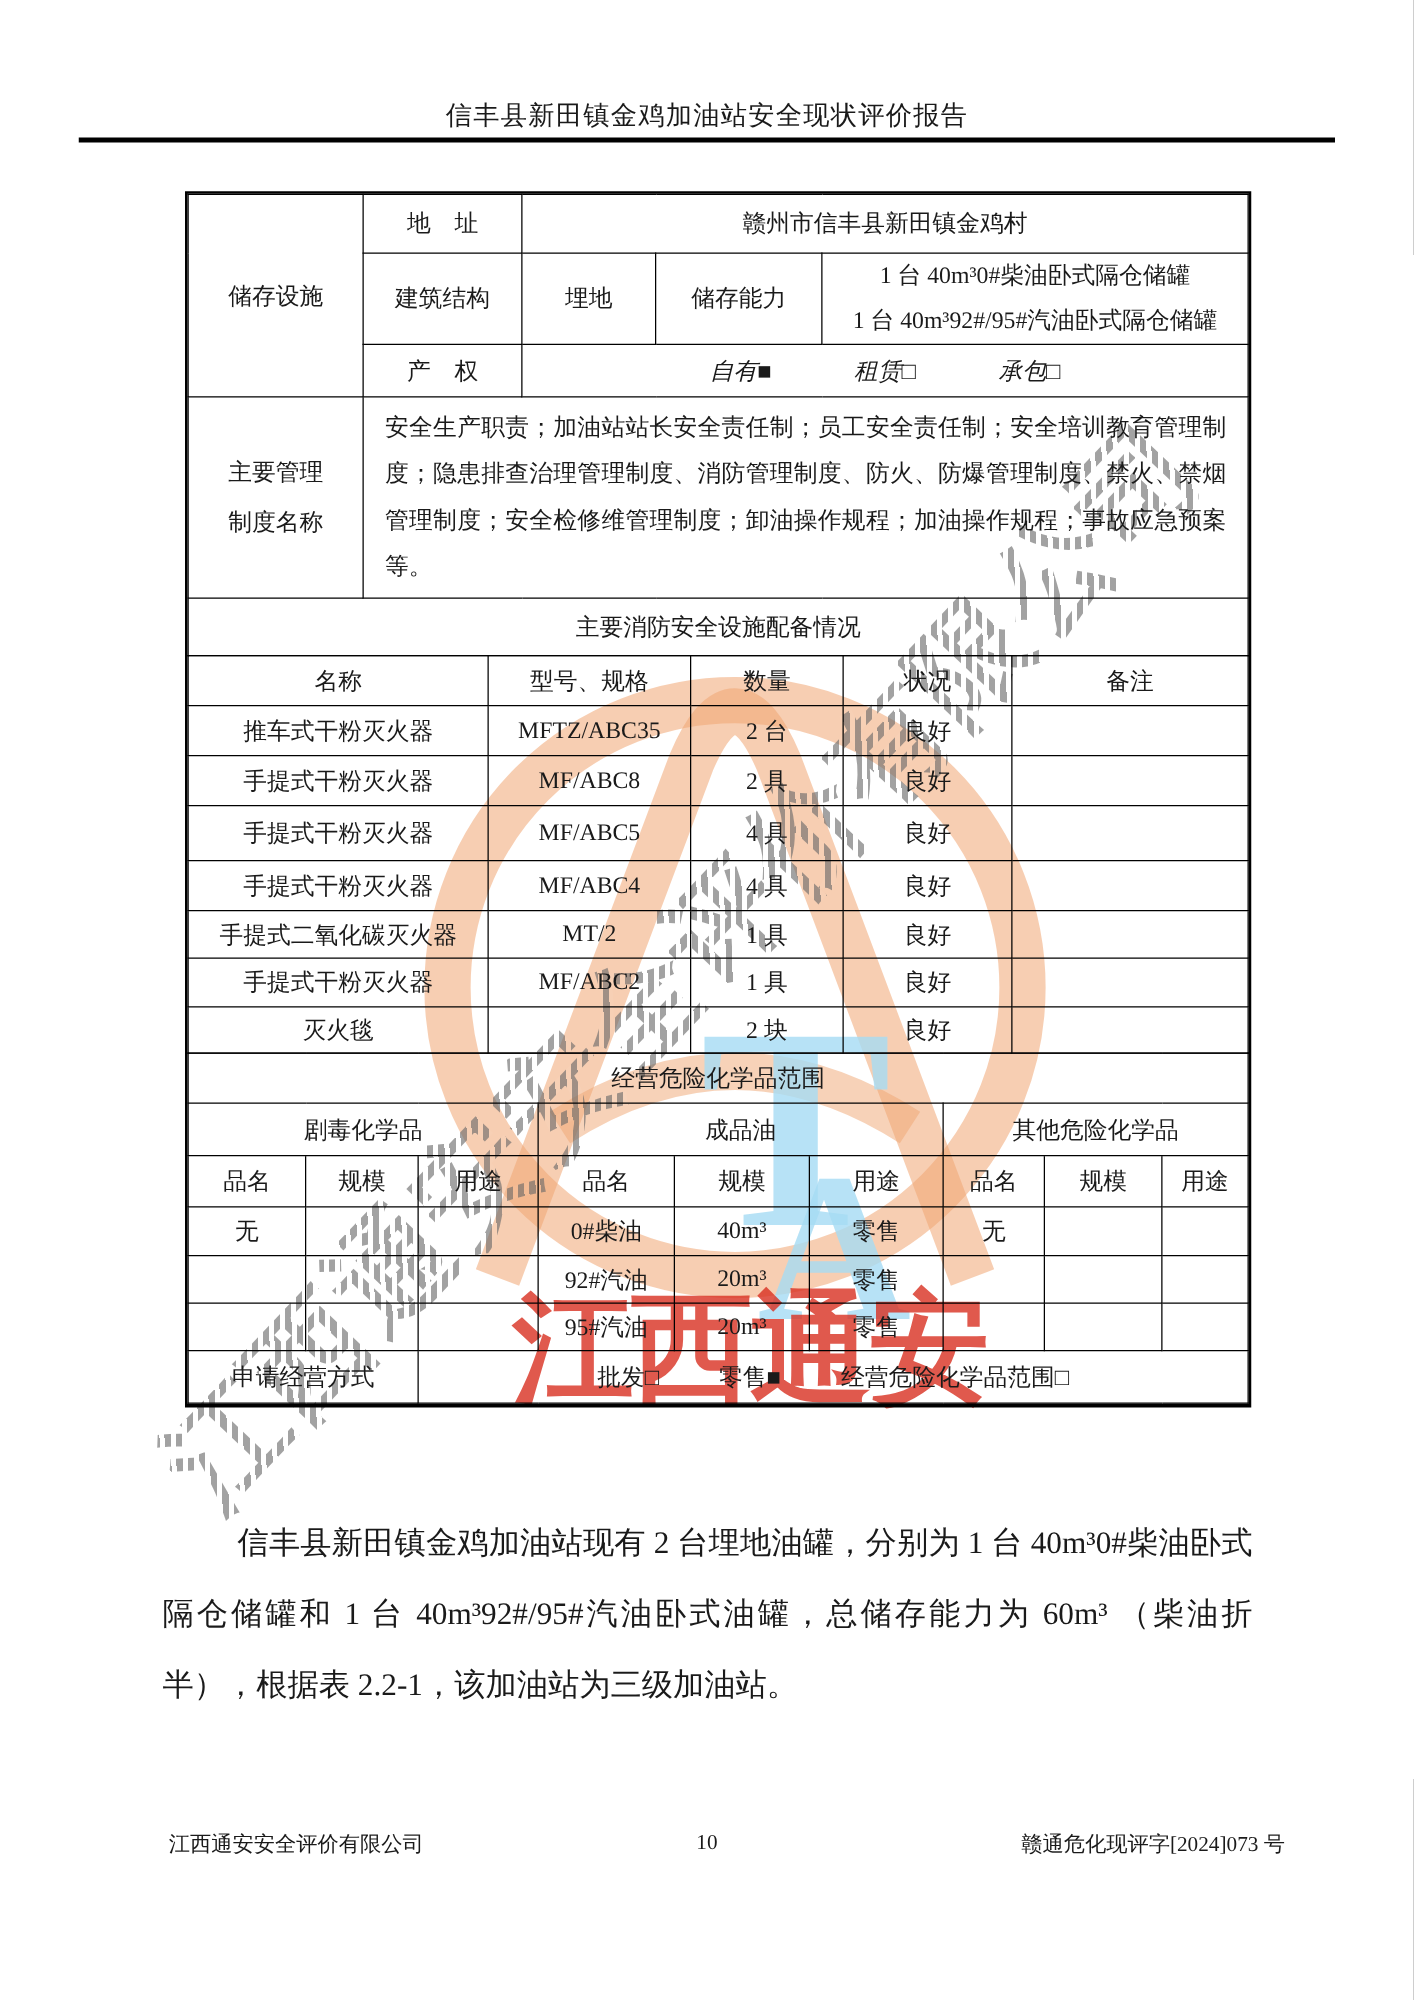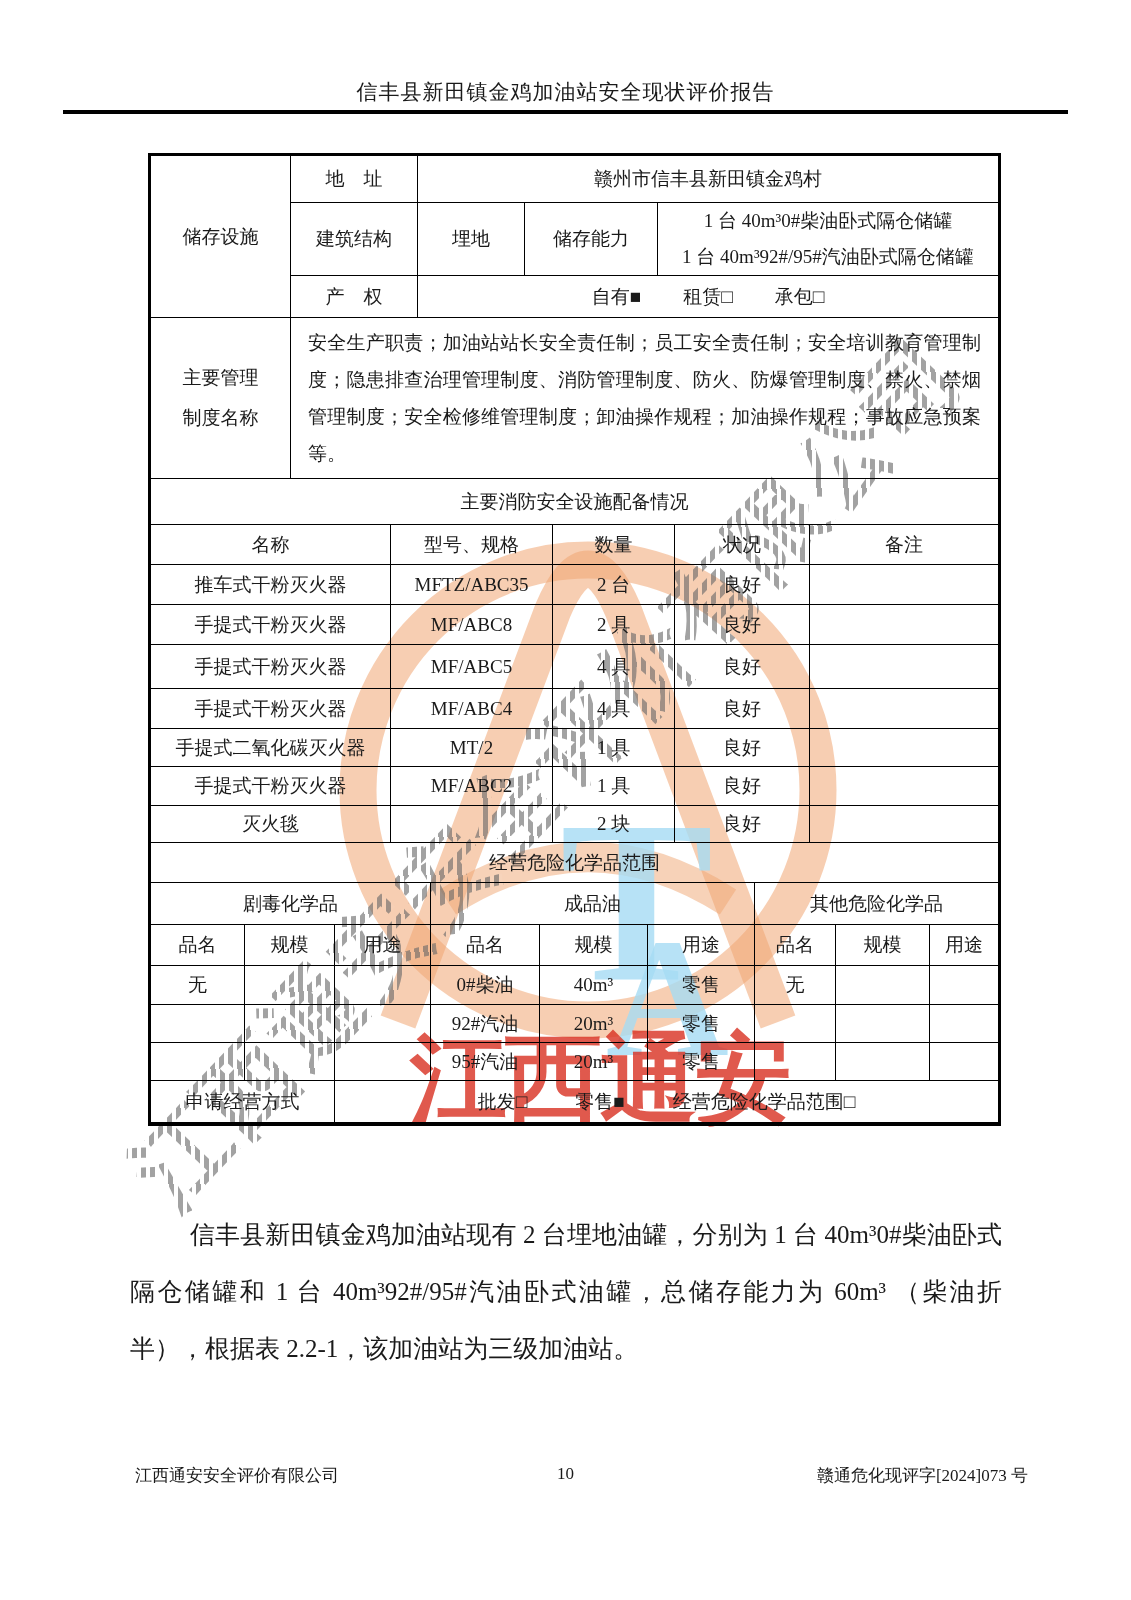--- a/index.html
+++ b/index.html
@@ -37,21 +37,21 @@
   .doc-footer .f-right{position:absolute; right:40px;}
   
   .tbl-wrap{position:absolute; top:153px; left:148px; width:849px; z-index:1;
     border:2px solid #000; border-bottom-width:3px;}
   table{width:100%; border-collapse:collapse; table-layout:fixed;}
   table+table{margin-top:-1px;}
   td{border:1px solid #000; text-align:center; vertical-align:middle;
      font-size:19px; padding:0 2px; overflow:hidden;}
   td.justify{text-align:justify; padding:6px 17px; line-height:37px;}
   .two-line{line-height:36px;}
-  .opt-row{display:flex; justify-content:center; gap:42px;}
+  .opt-row{display:flex; justify-content:center; gap:66px;font-style:italic;}
   .opt-row2{display:flex; justify-content:center; gap:48px;}
   .sec-title{font-size:19px;}
   
   .h22{position:absolute; top:1156px; left:130px; z-index:1;
     font-family:"Liberation Sans","DejaVu Sans",sans-serif;
     font-weight:bold; font-size:28px; letter-spacing:1px;}
   .para{position:absolute; top:1206px; left:130px; width:872px; z-index:1;
     font-size:25px; line-height:57px; text-align:justify; text-indent:2.4em;}
 </style>
 </head>

